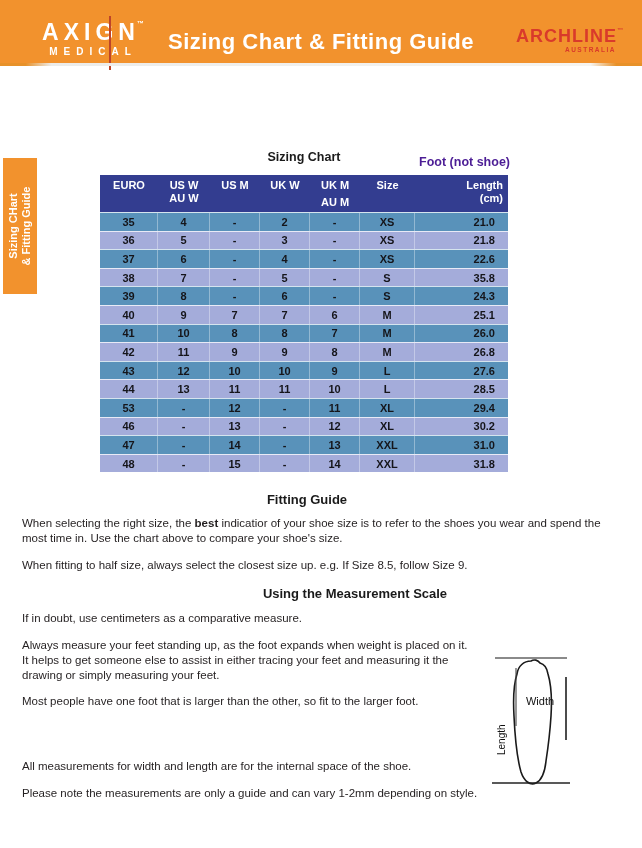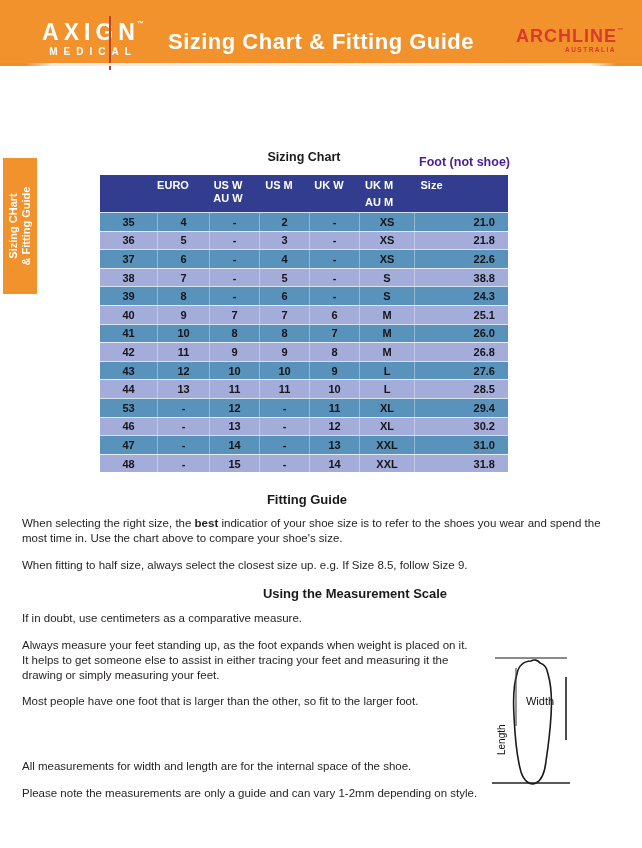--- a/index.html
+++ b/index.html
@@ -29,21 +29,21 @@
       text-align:center;color:#fff;font-size:11px;font-weight:700;line-height:13px;}
 
   
   .chart-title{position:absolute;left:100px;top:150px;width:408px;text-align:center;
                font-size:12.5px;font-weight:700;color:#1a1a1a;}
   .foot-note{position:absolute;left:408px;top:155px;width:102px;text-align:right;
              font-size:12.5px;font-weight:700;color:#4c1d95;}
 
   .size-table{position:absolute;left:100px;top:175px;width:408px;font-size:11px;font-weight:700;}
   .thead{display:grid;grid-template-columns:58px 52px 50px 50px 50px 55px 93px;
-         background:var(--table-header-blue,#333D90);color:#fff;height:37px;padding-left:44px;}
+         background:var(--table-header-blue,#333D90);color:#fff;height:37px;}
   .th{display:flex;flex-direction:column;align-items:center;padding-top:4px;line-height:13px;}
   .th.c6{align-items:flex-end;padding-right:5px;text-align:right;}
   .th.c4 .hl1{margin-top:4px;}
   .tr{display:grid;grid-template-columns:58px 52px 50px 50px 50px 55px 93px;border-top:1px solid rgba(255,255,255,0.75);}
   .row-a{background:var(--row-teal,#5992BA);}
   .row-b{background:var(--row-lavender,#A4ACDA);}
   .td{height:17.6px;display:flex;align-items:center;justify-content:center;color:#15151a;
       border-right:1px solid rgba(255,255,255,0.35);}
   .td:last-child{border-right:none;justify-content:flex-end;padding-right:13px;}
 
@@ -139,21 +139,21 @@
           <div class="td c5">XS</div>
           <div class="td c6">22.6</div>
         </div>
         <div class="tr row-b">
           <div class="td c0">38</div>
           <div class="td c1">7</div>
           <div class="td c2">-</div>
           <div class="td c3">5</div>
           <div class="td c4">-</div>
           <div class="td c5">S</div>
-          <div class="td c6">38.8</div>
+          <div class="td c6">35.8</div>
         </div>
         <div class="tr row-a">
           <div class="td c0">39</div>
           <div class="td c1">8</div>
           <div class="td c2">-</div>
           <div class="td c3">6</div>
           <div class="td c4">-</div>
           <div class="td c5">S</div>
           <div class="td c6">24.3</div>
         </div>

